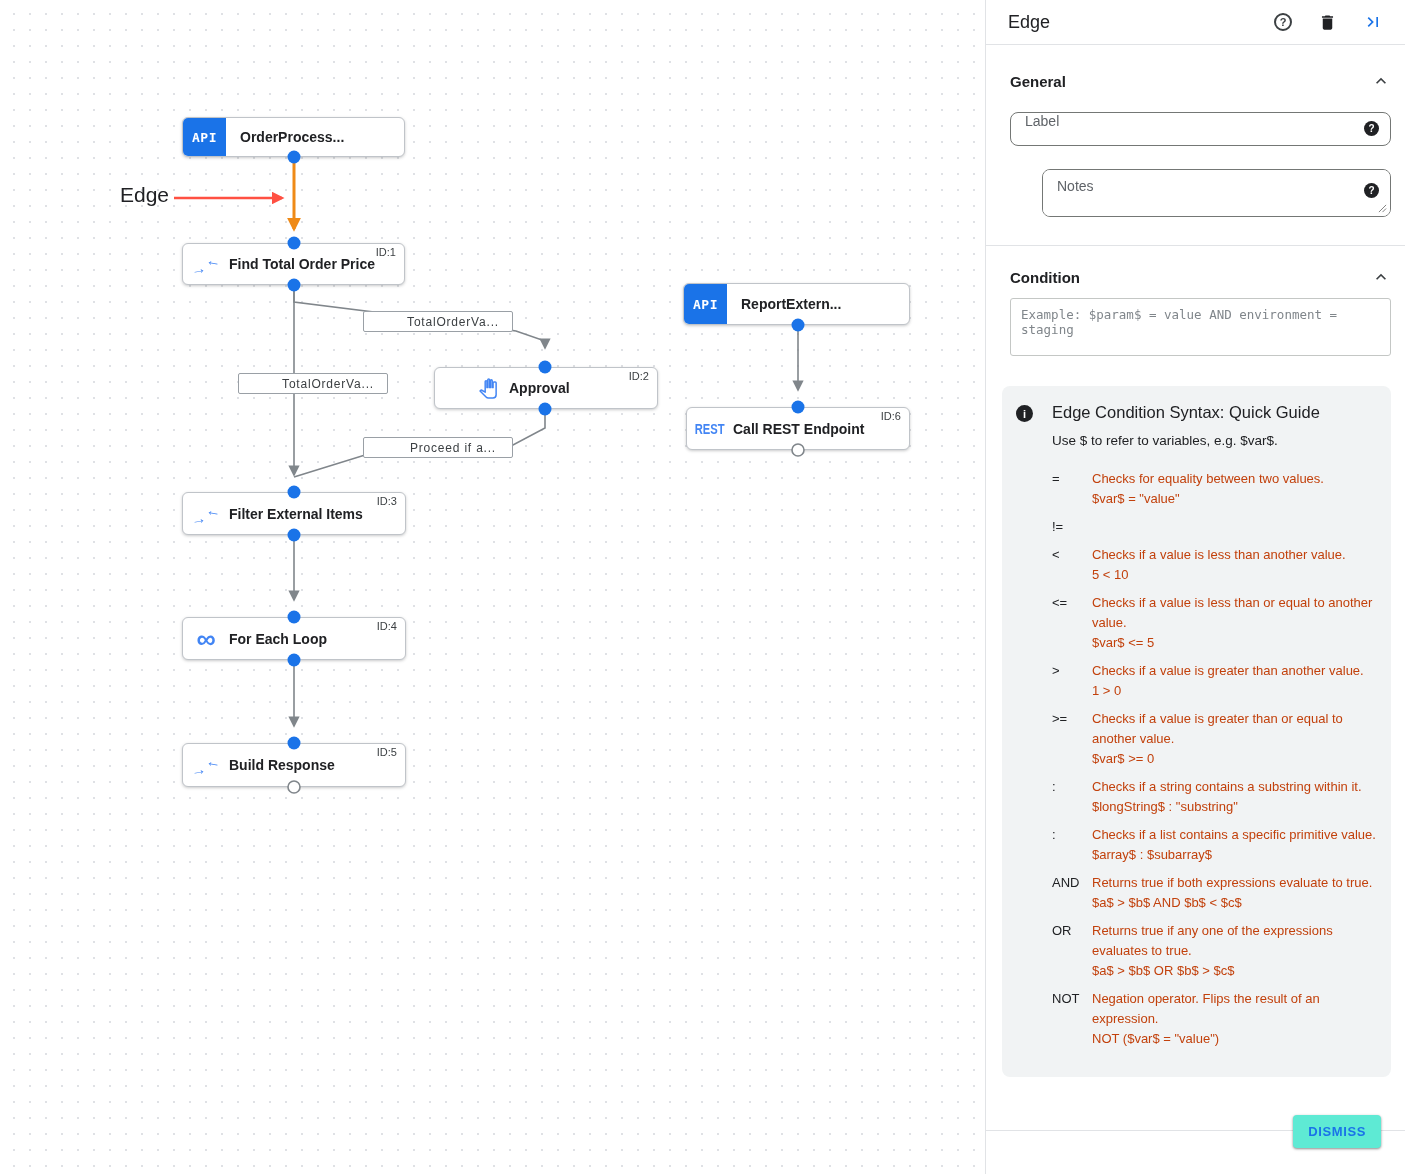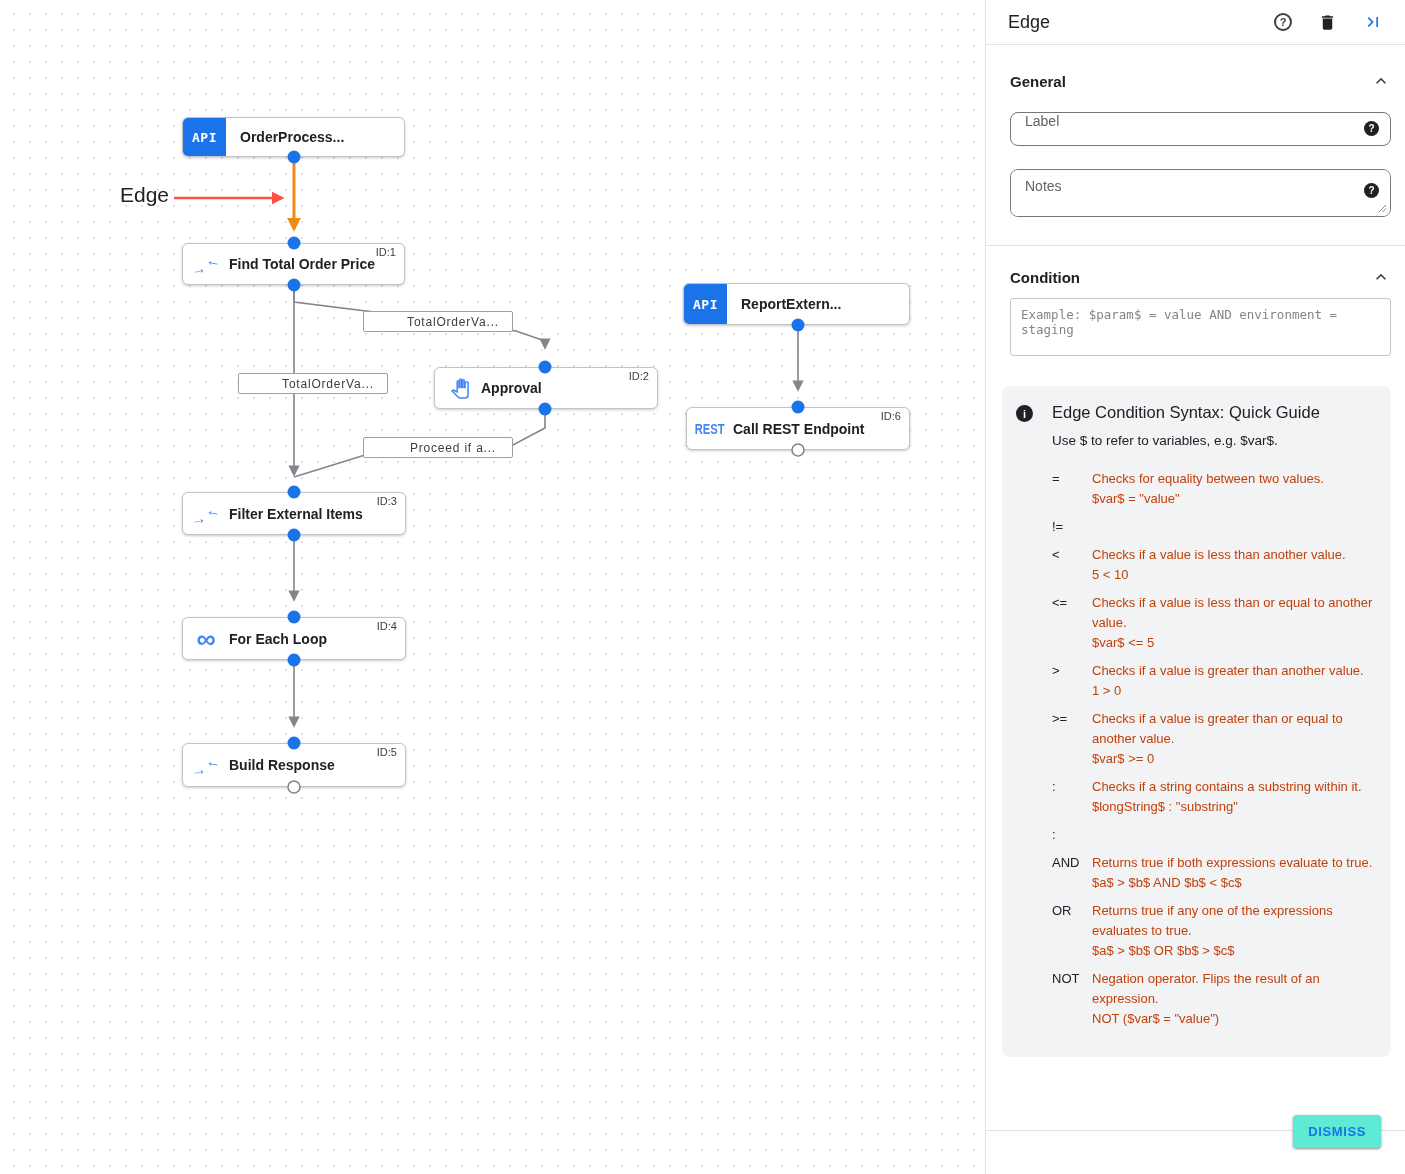--- a/index.html
+++ b/index.html
@@ -38,21 +38,21 @@
   .edge-label { position:absolute; z-index:3; height:21px; background:#fff;
     border:1px solid #9aa0a6; border-radius:2px; display:flex; align-items:center;
     justify-content:center; font-size:12px; letter-spacing:.8px; color:#3c4043;padding-left:30px; }
 
   #ann-edge { position:absolute; z-index:5; left:120px; top:183px; font-size:21px;
     font-weight:500; color:#202124; }
 
   
   #n-order   { left:182px; top:117px; width:223px; height:40px; }
   #n-find    { left:182px; top:243px; width:223px; height:42px; }
-  #n-approval{ left:434px; top:367px; width:224px; height:42px; }
+  #n-approval{ left:434px; top:367px; width:224px; height:42px;padding-left:28px; }
   #n-filter  { left:182px; top:492px; width:224px; height:43px; }
   #n-foreach { left:182px; top:617px; width:224px; height:43px; }
   #n-build   { left:182px; top:743px; width:224px; height:44px; }
   #n-report  { left:683px; top:283px; width:227px; height:42px; }
   #n-rest    { left:686px; top:407px; width:224px; height:43px; }
 
   #lbl-0 { left:363px; top:311px; width:150px; }
   #lbl-1 { left:238px; top:373px; width:150px; }
   #lbl-2 { left:363px; top:437px; width:150px; }
 
@@ -268,21 +268,21 @@
         <span class="chev">
           <svg viewBox="0 0 24 24" width="20" height="20" fill="#3c4043">
               <path d="M12 8l-6 6 1.41 1.41L12 10.83l4.59 4.58L18 14z"></path>
             </svg>
         </span>
       </div>
       <div class="fld" style="margin-top:21px;">
         <input class="txt-input" type="text" placeholder="Label" style="">
         <span class="help-dot" style="top:9px;">?</span>
       </div>
-      <div class="fld" style="margin-top:23px;">
+      <div class="fld" style="margin-top:23px;margin-left:32px;">
         <textarea class="txt-area" placeholder="Notes" style=""></textarea>
         <span class="help-dot" style="top:14px;">?</span>
         <span class="resize-handle">
           <svg width="9" height="9" viewBox="0 0 10 10">
               <path d="M9 1 1 9 M9 5 5 9" stroke="#757575" stroke-width="1" fill="none"></path>
             </svg>
         </span>
       </div>
     </div>
 
@@ -350,20 +350,24 @@
             </div>
             <div class="rule">
               <div class="op">:</div>
               <div class="rdesc">
                 <div>Checks if a string contains a substring within it.</div>
                 <div>$longString$ : "substring"</div>
               </div>
             </div>
             <div class="rule">
               <div class="op">:</div>
+              <div class="rdesc">
+                <div>Checks if a list contains a specific primitive value.</div>
+                <div>$array$ : $subarray$</div>
+              </div>
             </div>
             <div class="rule">
               <div class="op">AND</div>
               <div class="rdesc">
                 <div>Returns true if both expressions evaluate to true.</div>
                 <div>$a$ &gt; $b$ AND $b$ &lt; $c$</div>
               </div>
             </div>
             <div class="rule">
               <div class="op">OR</div>

